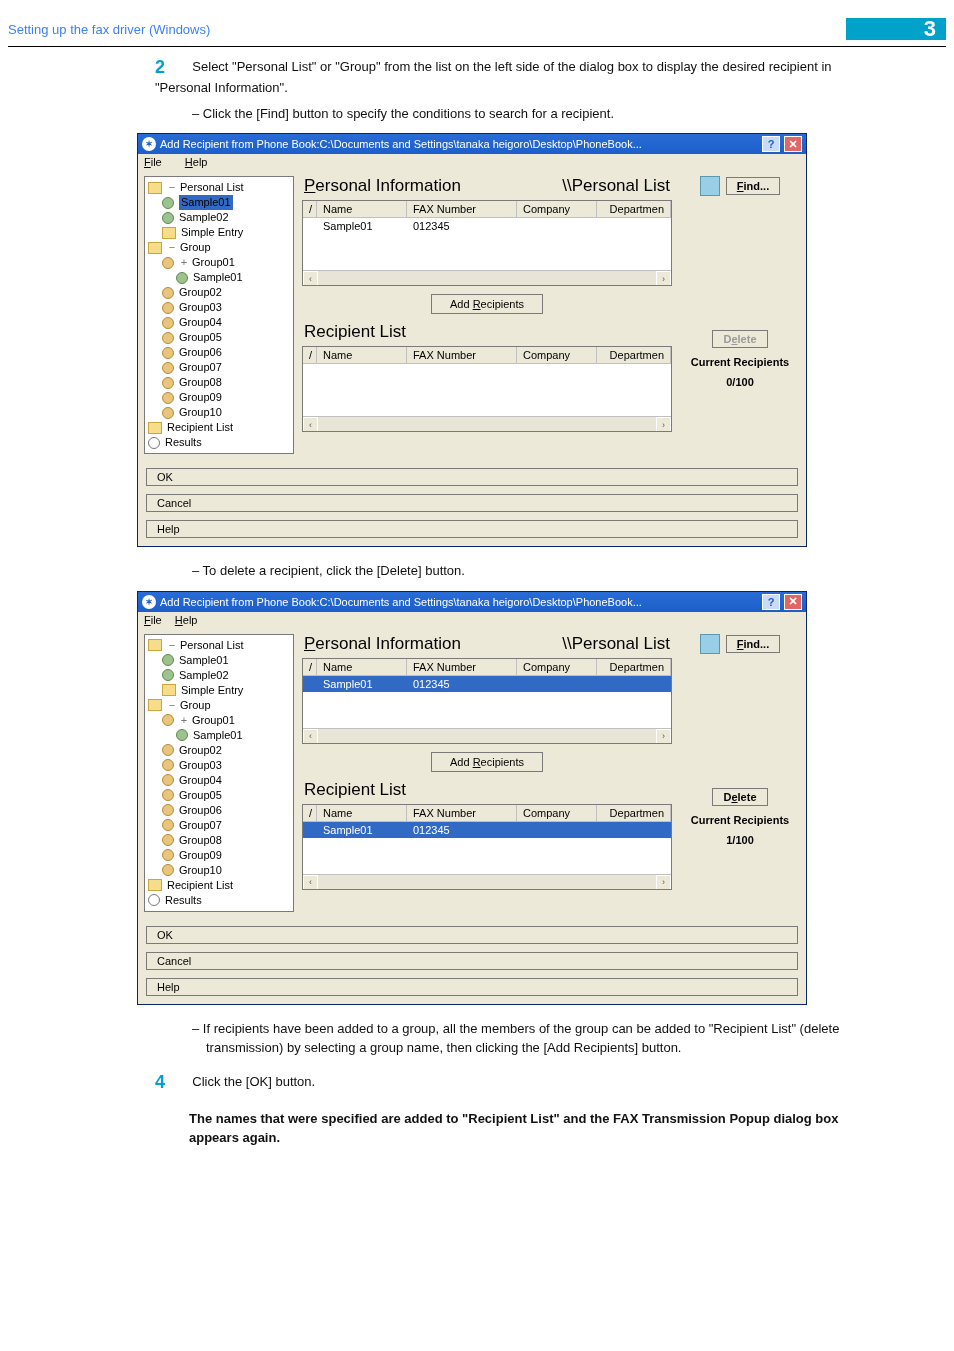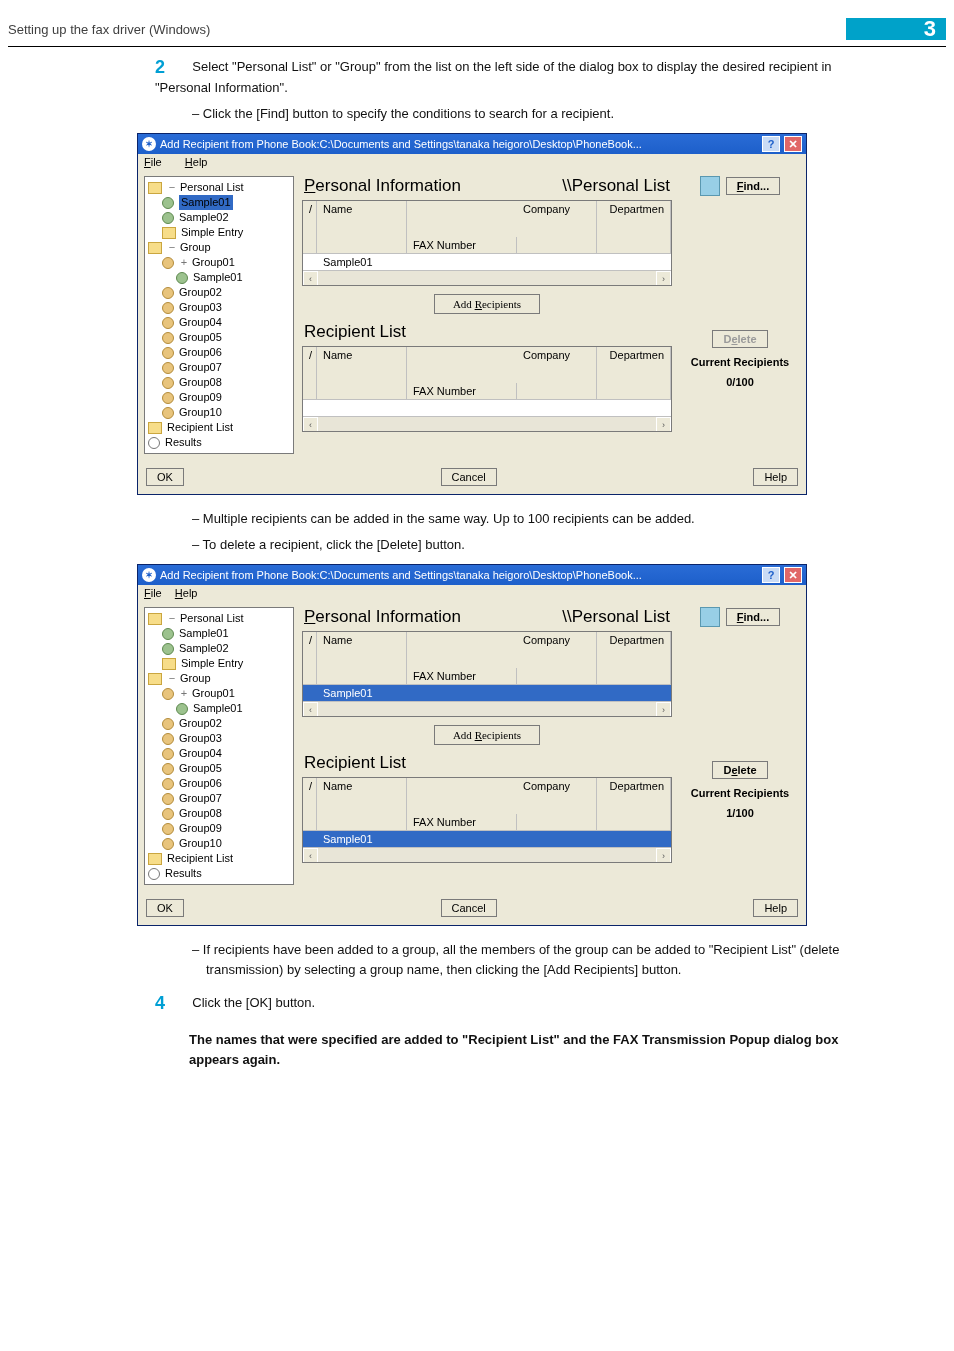--- a/index.html
+++ b/index.html
@@ -13,21 +13,21 @@
 
     
     .topbar {
       display:flex;
       align-items:center;
       padding: 18px 8px 4px 8px;
     }
     .topbar-title {
       flex:1;
       font-size:13px;
-      color:#404040;
+      color:#3b82f6;
     }
     .topbar-right {
       width:100px; height:22px;
       background:#00a2c9;
       color:#fff;
       font-size:22px;
       font-weight:bold;
       display:flex; align-items:center; justify-content:flex-end;
       padding-right:10px;
       border-radius:0;
@@ -120,51 +120,51 @@
     .center-col{flex:1;display:flex;flex-direction:column;gap:4px;}
     .sect-header{display:flex;justify-content:space-between;font-size:17px;padding:0 2px;}
     .listbox{
       background:#fff;border:1px solid #7a7a7a;height:86px;
       overflow:hidden;position:relative;
     }
     .lb-head{display:flex;background:#ece9d8;border-bottom:1px solid #c0c0c0;font-size:11px;}
     .lb-col{padding:2px 6px;border-right:1px solid #c0c0c0;}
     .c1{width:14px;}
     .c2{width:90px;}
-    .c3{width:110px;margin-top:36px;}
+    .c3{width:110px;}
     .c4{width:80px;}
     .c5{flex:1;text-align:right;}
     .lb-row{display:flex;font-size:11px;}
     .lb-row .lb-col{border-right:none;}
     .lb-row.selected{background:#316ac5;color:#fff;}
     .lb-scroll{
       position:absolute;bottom:0;left:0;right:0;height:15px;
       background:#e8e5d7;border-top:1px solid #c0c0c0;display:flex;
     }
     .sb-btn{width:15px;height:15px;background:#ece9d8;border:1px solid #fff;color:#555;font-size:9px;display:flex;align-items:center;justify-content:center;}
     .sb-track{flex:1;background:#e8e5d7;}
 
-    .addrow{text-align:center;padding:4px 0;font-family:Liberation Serif, serif;}
+    .addrow{text-align:center;padding:4px 0;}
     .btn{
       display:inline-block;background:#ece9d8;border:1px solid #7a7a7a;
       padding:2px 10px;font-size:11px;cursor:default;
     }
     .btn-large{padding:3px 18px;}
     .btn[disabled]{color:#9a9a9a;}
     .rcol{
       width:120px;display:flex;flex-direction:column;gap:8px;align-items:center;
       padding-top:0;
       font-weight:bold;
     }
     .find-row{display:flex;align-items:center;gap:6px;}
     .find-icon{width:20px;height:20px;background:#98cfe6;border:1px solid #5a98b0;display:inline-block;}
 
     .rc-count{font-size:11px;text-align:center;}
     .bottom-btns{
-      display:flex;justify-content:space-between;gap:8px;padding:8px;
+      display:flex;justify-content:space-between;gap:8px;padding:8px;flex-direction:column;
     }
   </style>
 </head>
 <body>
 
 <div class="topbar">
   <div class="topbar-title">Setting up the fax driver (Windows)</div>
   <div class="topbar-right">3</div>
 </div>
 <hr class="toprule">
@@ -317,21 +317,20 @@
         <div class="rc-count">0/100</div>
       </div>
     </div>
     <div class="bottom-btns">
       <span class="btn">OK</span>
       <span class="btn">Cancel</span>
       <span class="btn">Help</span>
     </div>
   </div>
 
-  <div class="bullet">Multiple recipients can be added in the same way. Up to 100 recipients can be added.</div>
   <div class="bullet">To delete a recipient, click the [Delete] button.</div>
 
   <div class="dialog-wrap">
     <div class="titlebar">
       <span class="tb-icon">✶</span>
       <span class="tb-text">Add Recipient from Phone Book:C:\Documents and Settings\tanaka heigoro\Desktop\PhoneBook...</span>
       <span class="tb-btn">?</span>
       <span class="tb-btn tb-close">✕</span>
     </div>
     <div class="menubar">

